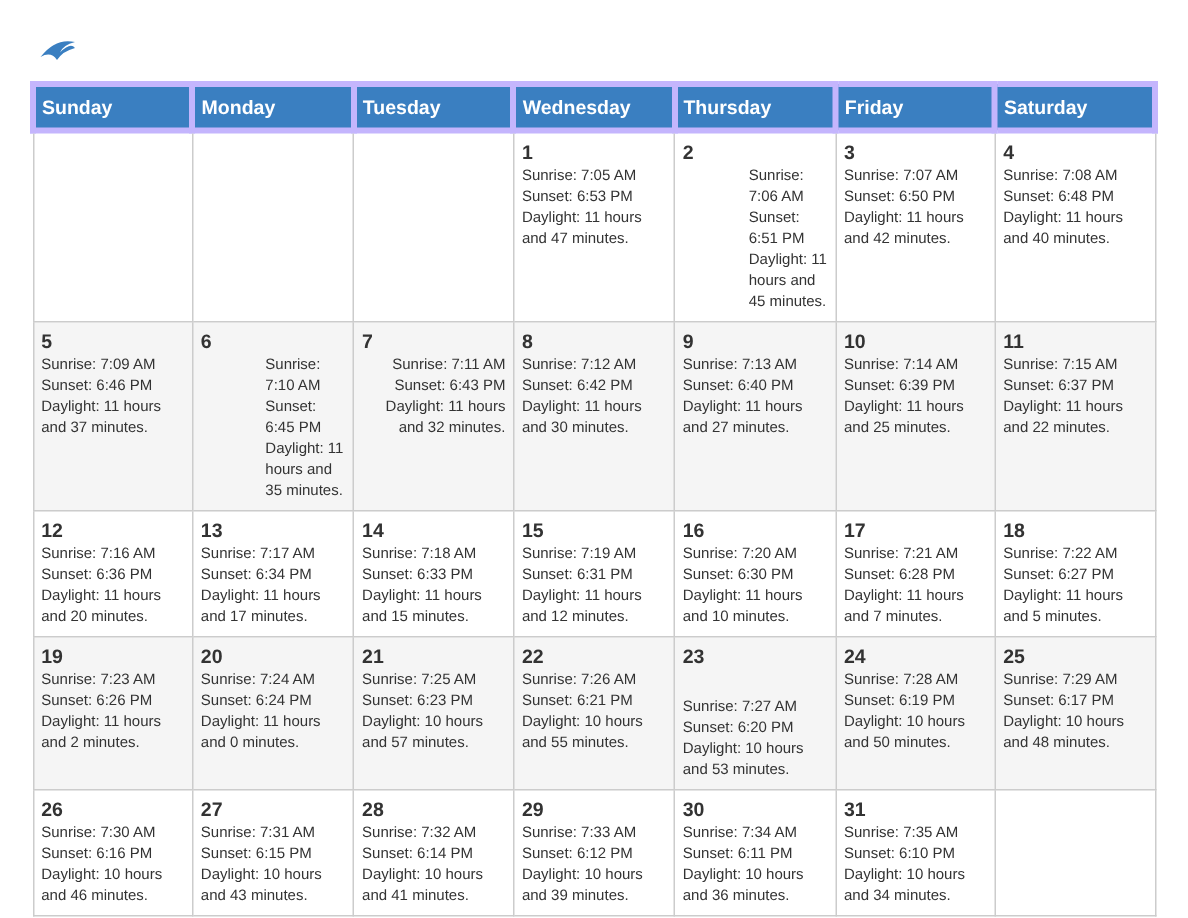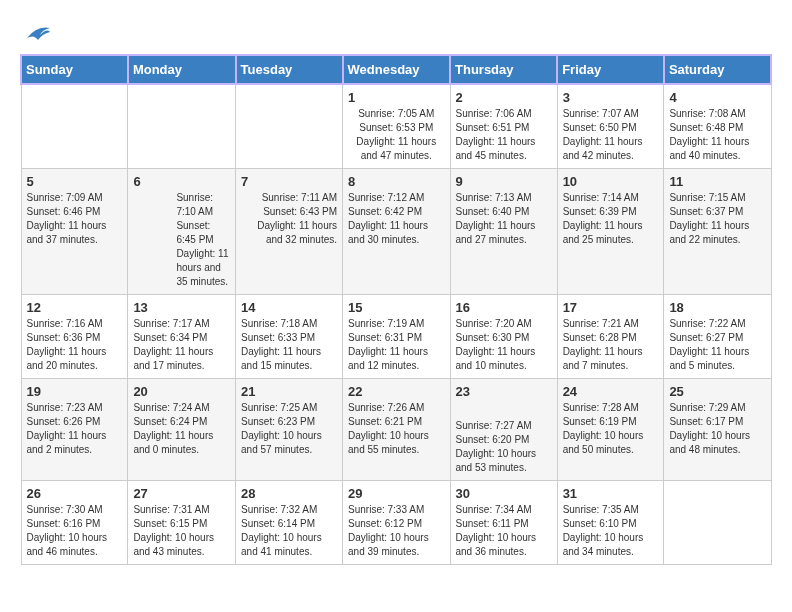--- a/index.html
+++ b/index.html
@@ -38,21 +38,21 @@
       border-collapse: collapse;
       border: 1px solid #ccc;
     }
     .calendar-table th {
       background-color: #3a7fc1;
       color: #fff;
       font-size: 13px;
       font-weight: bold;
       padding: 6px 4px;
       text-align: left;
-      border: 2px solid #c4b5fd;
+      border: 4px solid #c4b5fd;
     }
     .calendar-table td {
       vertical-align: top;
       border: 1px solid #ccc;
       padding: 5px 5px;
       font-size: 10.5px;
       color: #333;
       width: 108px;
       height: 80px;
       background: #fff;
@@ -116,27 +116,27 @@
         <th>Saturday</th>
       </tr>
   </thead>
   <tbody id="calendar-body">
       <tr>
         <td class="empty-cell"></td>
         <td class="empty-cell"></td>
         <td class="empty-cell"></td>
         <td>
           <span class="day-number">1</span>
-          <div class="day-info" style="white-space: pre-wrap; text-align: center;">Sunrise: 7:05 AM
+          <div class="day-info" style="white-space: pre-wrap;">Sunrise: 7:05 AM
 Sunset: 6:53 PM
 Daylight: 11 hours and 47 minutes.</div>
         </td>
         <td>
           <span class="day-number">2</span>
-          <div class="day-info" style="white-space: pre-wrap;">Sunrise: 7:06 AM
+          <div class="day-info" style="white-space: pre-wrap; margin-left: 44px;">Sunrise: 7:06 AM
 Sunset: 6:51 PM
 Daylight: 11 hours and 45 minutes.</div>
         </td>
         <td>
           <span class="day-number">3</span>
           <div class="day-info" style="white-space: pre-wrap;">Sunrise: 7:07 AM
 Sunset: 6:50 PM
 Daylight: 11 hours and 42 minutes.</div>
         </td>
         <td>

